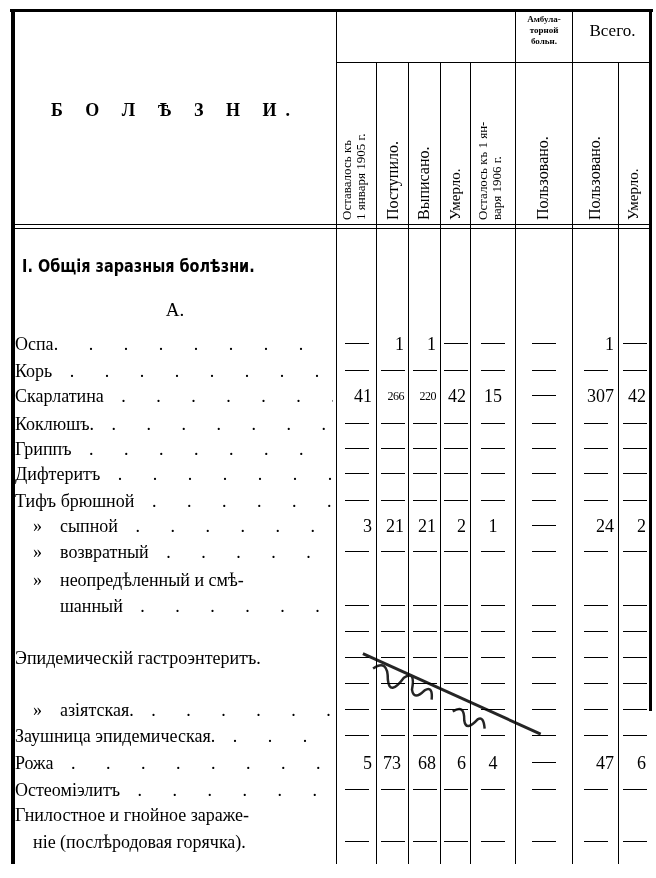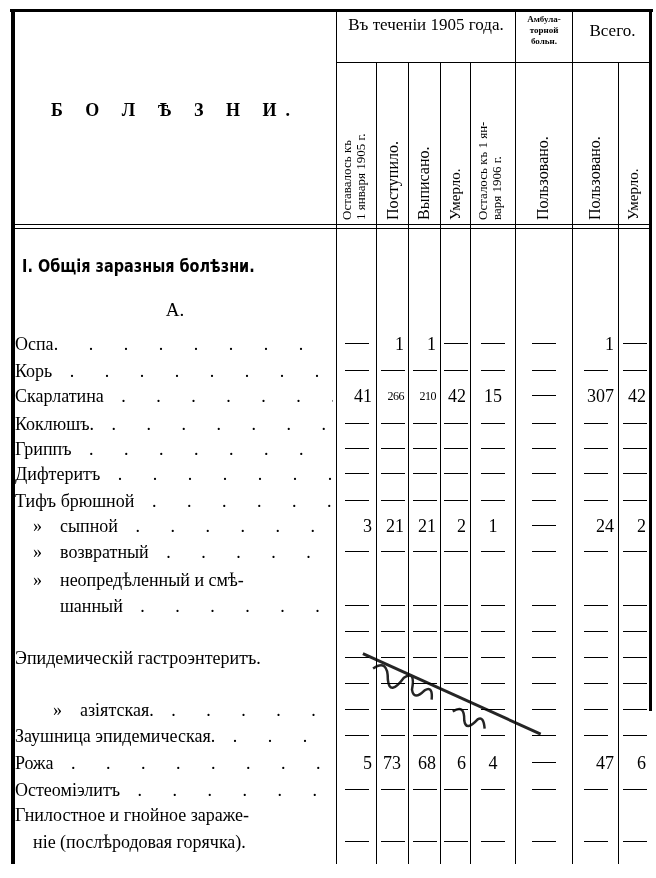--- a/index.html
+++ b/index.html
@@ -72,21 +72,20 @@
   <div class="vline" style="left:408px;top:62px;height:802px;"></div>
   <div class="vline" style="left:440px;top:62px;height:802px;"></div>
   <div class="vline" style="left:470px;top:62px;height:802px;"></div>
   <div class="vline" style="left:515px;top:11px;height:853px;"></div>
   <div class="vline" style="left:572px;top:11px;height:853px;"></div>
   <div class="vline" style="left:618px;top:62px;height:802px;"></div>
 
   <div class="hline" style="left:336px;top:62px;width:316px;"></div>
 
   <div class="title-diseases">Б О Л Ѣ З Н И.</div>
-  <div class="grp-head" style="left:337px;top:16px;width:178px;font-size:17px;">Въ теченіи 1905 года.</div>
   <div class="grp-head" style="left:516px;top:14px;width:56px;font-size:9px;font-weight:bold;line-height:11px;">Амбула-торной больн.</div>
   <div class="grp-head" style="left:573px;top:22px;width:79px;font-size:17px;">Всего.</div>
 
   <div class="rot" style="left:340px;top:72px;height:148px;font-size:13px;line-height:14px;">Оставалось къ
 1 января 1905 г.</div>
   <div class="rot" style="left:385px;top:100px;height:120px;font-size:16px;">Поступило.</div>
   <div class="rot" style="left:416px;top:100px;height:120px;font-size:16px;">Выписано.</div>
   <div class="rot" style="left:448px;top:140px;height:80px;font-size:15px;">Умерло.</div>
   <div class="rot" style="left:476px;top:72px;height:148px;font-size:13px;line-height:14px;">Осталось къ 1 ян-
 варя 1906 г.</div>
@@ -117,21 +116,21 @@
         <div class="cell center" style="left: 441px; width: 29px;"><span class="dash"></span></div>
         <div class="cell center" style="left: 471px; width: 44px;"><span class="dash"></span></div>
         <div class="cell center" style="left: 516px; width: 56px;"><span class="dash"></span></div>
         <div class="cell center" style="left: 573px; width: 45px;"><span class="dash"></span></div>
         <div class="cell center" style="left: 619px; width: 31px;"><span class="dash"></span></div>
       </div>
       <div class="row" style="top: 385px;">
         <div class="label"><span style="white-space: pre;">Скарлатина</span><span class="dots"> . . . . . . . .</span></div>
         <div class="cell" style="left: 337px; width: 39px;">41</div>
         <div class="cell small" style="left: 377px; width: 31px;">266</div>
-        <div class="cell small" style="left: 409px; width: 31px;">210</div>
+        <div class="cell small" style="left: 409px; width: 31px;">220</div>
         <div class="cell" style="left: 441px; width: 29px;">42</div>
         <div class="cell center" style="left: 471px; width: 44px;">15</div>
         <div class="cell center" style="left: 516px; width: 56px;"><span class="dash"></span></div>
         <div class="cell" style="left: 573px; width: 45px;">307</div>
         <div class="cell" style="left: 619px; width: 31px;">42</div>
       </div>
       <div class="row" style="top: 413px;">
         <div class="label"><span style="white-space: pre;">Коклюшъ.</span><span class="dots"> . . . . . . . .</span></div>
         <div class="cell center" style="left: 337px; width: 39px;"><span class="dash"></span></div>
         <div class="cell center" style="left: 377px; width: 31px;"><span class="dash"></span></div>
@@ -244,21 +243,21 @@
         <div class="cell center" style="left: 337px; width: 39px;"><span class="dash"></span></div>
         <div class="cell center" style="left: 377px; width: 31px;"><span class="dash"></span></div>
         <div class="cell center" style="left: 409px; width: 31px;"><span class="dash"></span></div>
         <div class="cell center" style="left: 441px; width: 29px;"><span class="dash"></span></div>
         <div class="cell center" style="left: 471px; width: 44px;"><span class="dash"></span></div>
         <div class="cell center" style="left: 516px; width: 56px;"><span class="dash"></span></div>
         <div class="cell center" style="left: 573px; width: 45px;"><span class="dash"></span></div>
         <div class="cell center" style="left: 619px; width: 31px;"><span class="dash"></span></div>
       </div>
       <div class="row" style="top: 699px;">
-        <div class="label"><span style="white-space: pre; margin-left: 20px;">    »    азіятская.</span><span class="dots"> . . . . . .</span></div>
+        <div class="label"><span style="white-space: pre;">    »    азіятская.</span><span class="dots"> . . . . . .</span></div>
         <div class="cell center" style="left: 337px; width: 39px;"><span class="dash"></span></div>
         <div class="cell center" style="left: 377px; width: 31px;"><span class="dash"></span></div>
         <div class="cell center" style="left: 409px; width: 31px;"><span class="dash"></span></div>
         <div class="cell center" style="left: 441px; width: 29px;"><span class="dash"></span></div>
         <div class="cell center" style="left: 471px; width: 44px;"><span class="dash"></span></div>
         <div class="cell center" style="left: 516px; width: 56px;"><span class="dash"></span></div>
         <div class="cell center" style="left: 573px; width: 45px;"><span class="dash"></span></div>
         <div class="cell center" style="left: 619px; width: 31px;"><span class="dash"></span></div>
       </div>
       <div class="row" style="top: 725px;">

